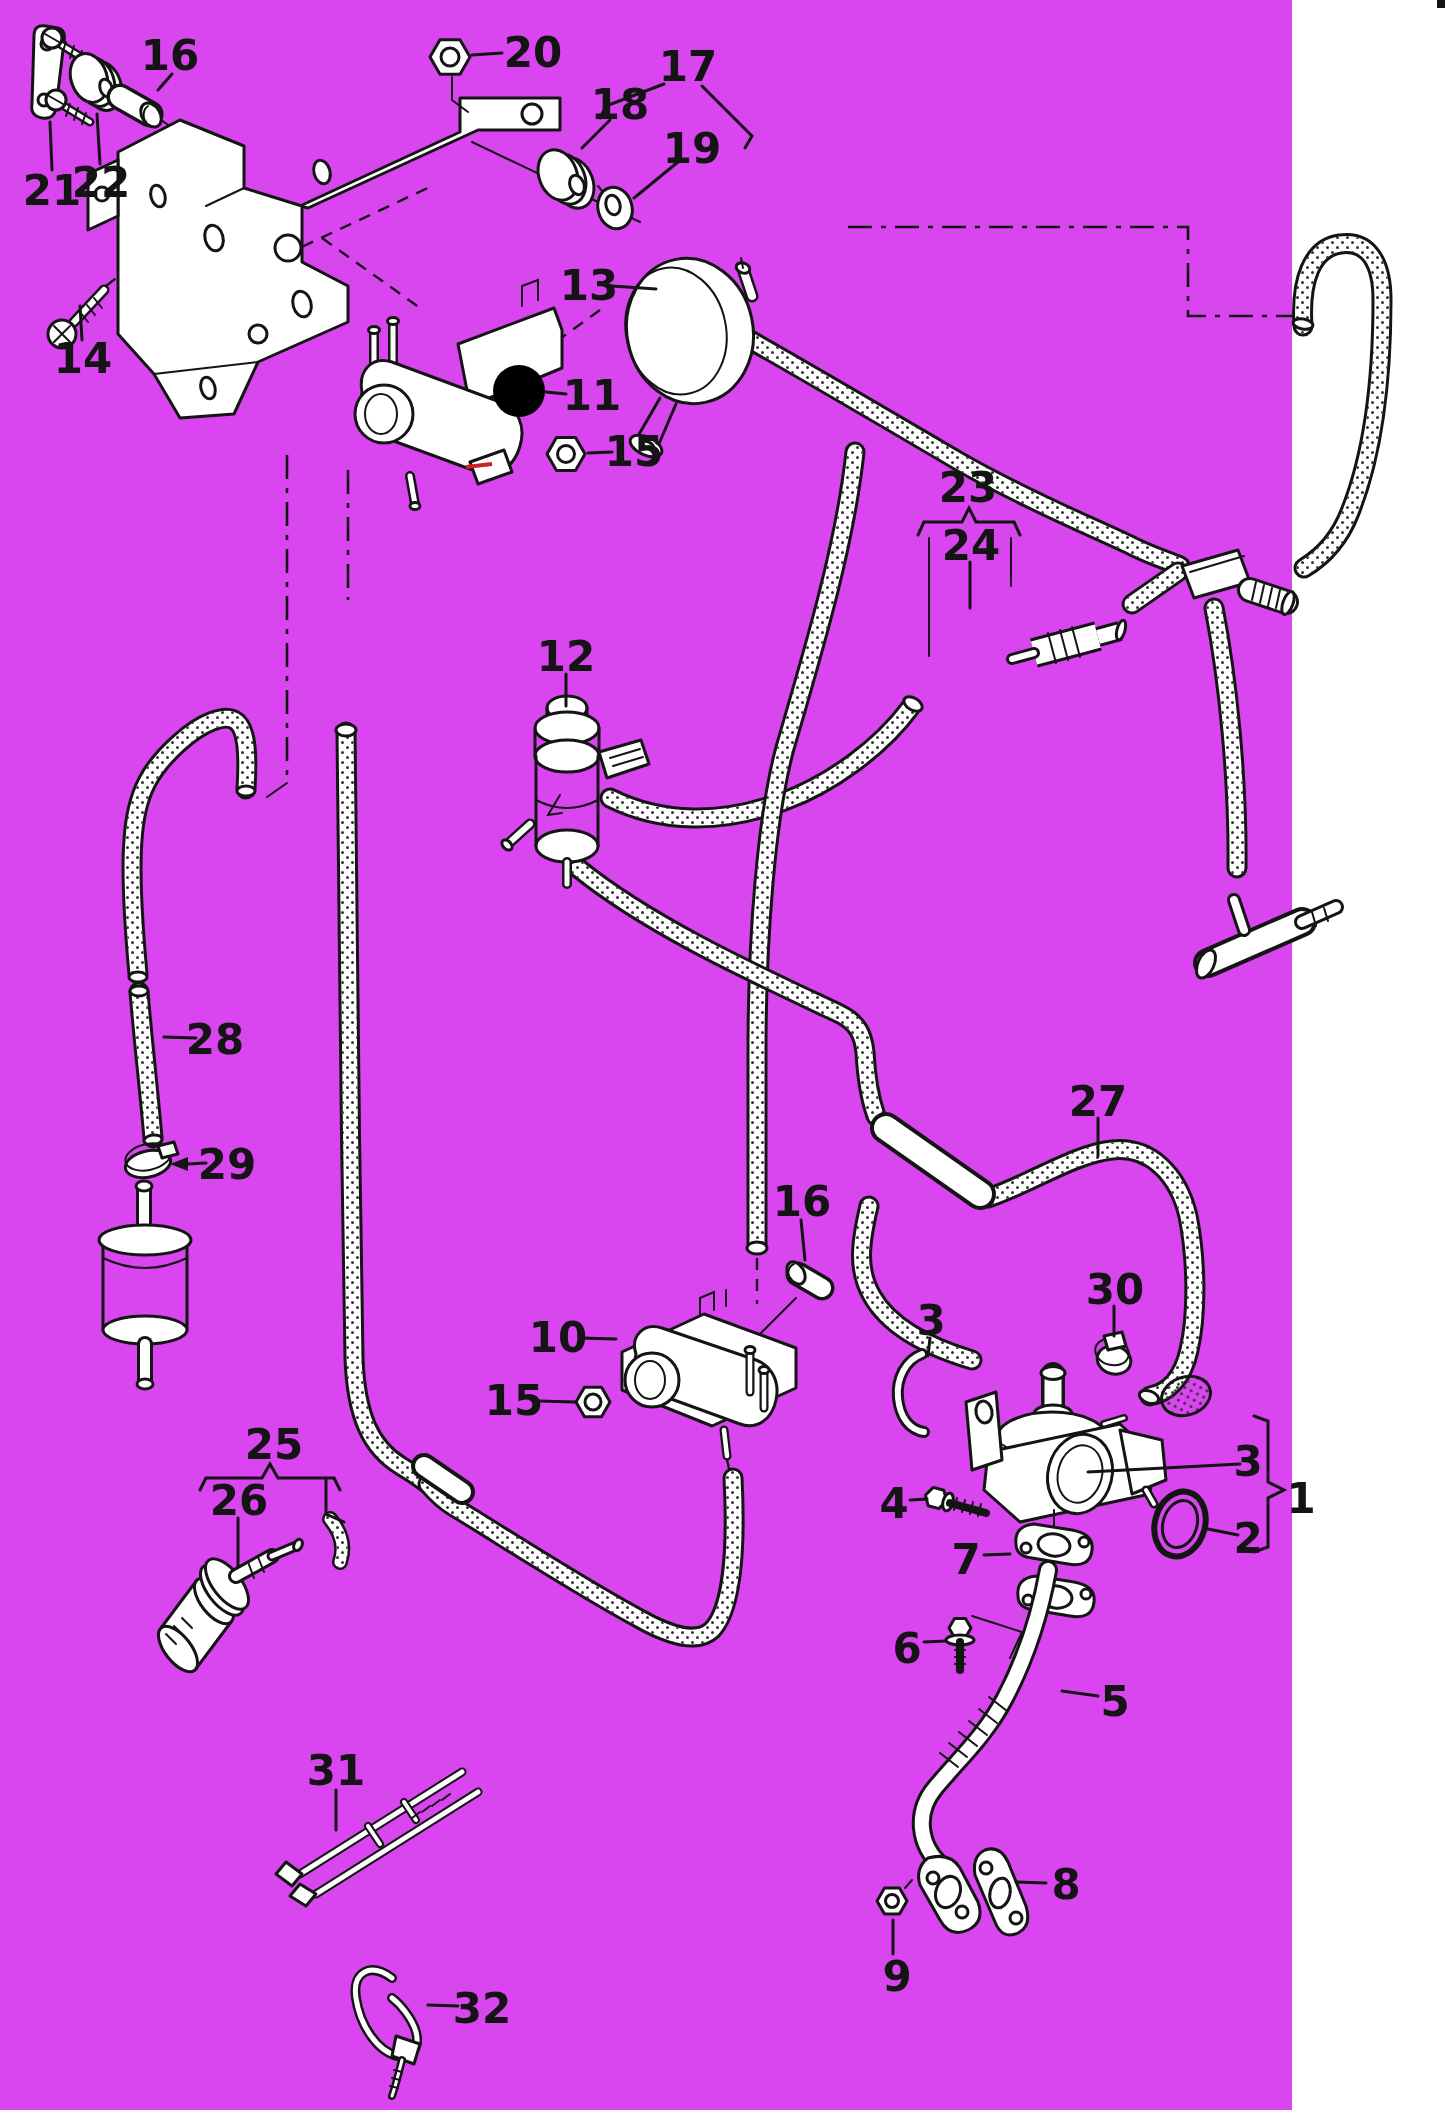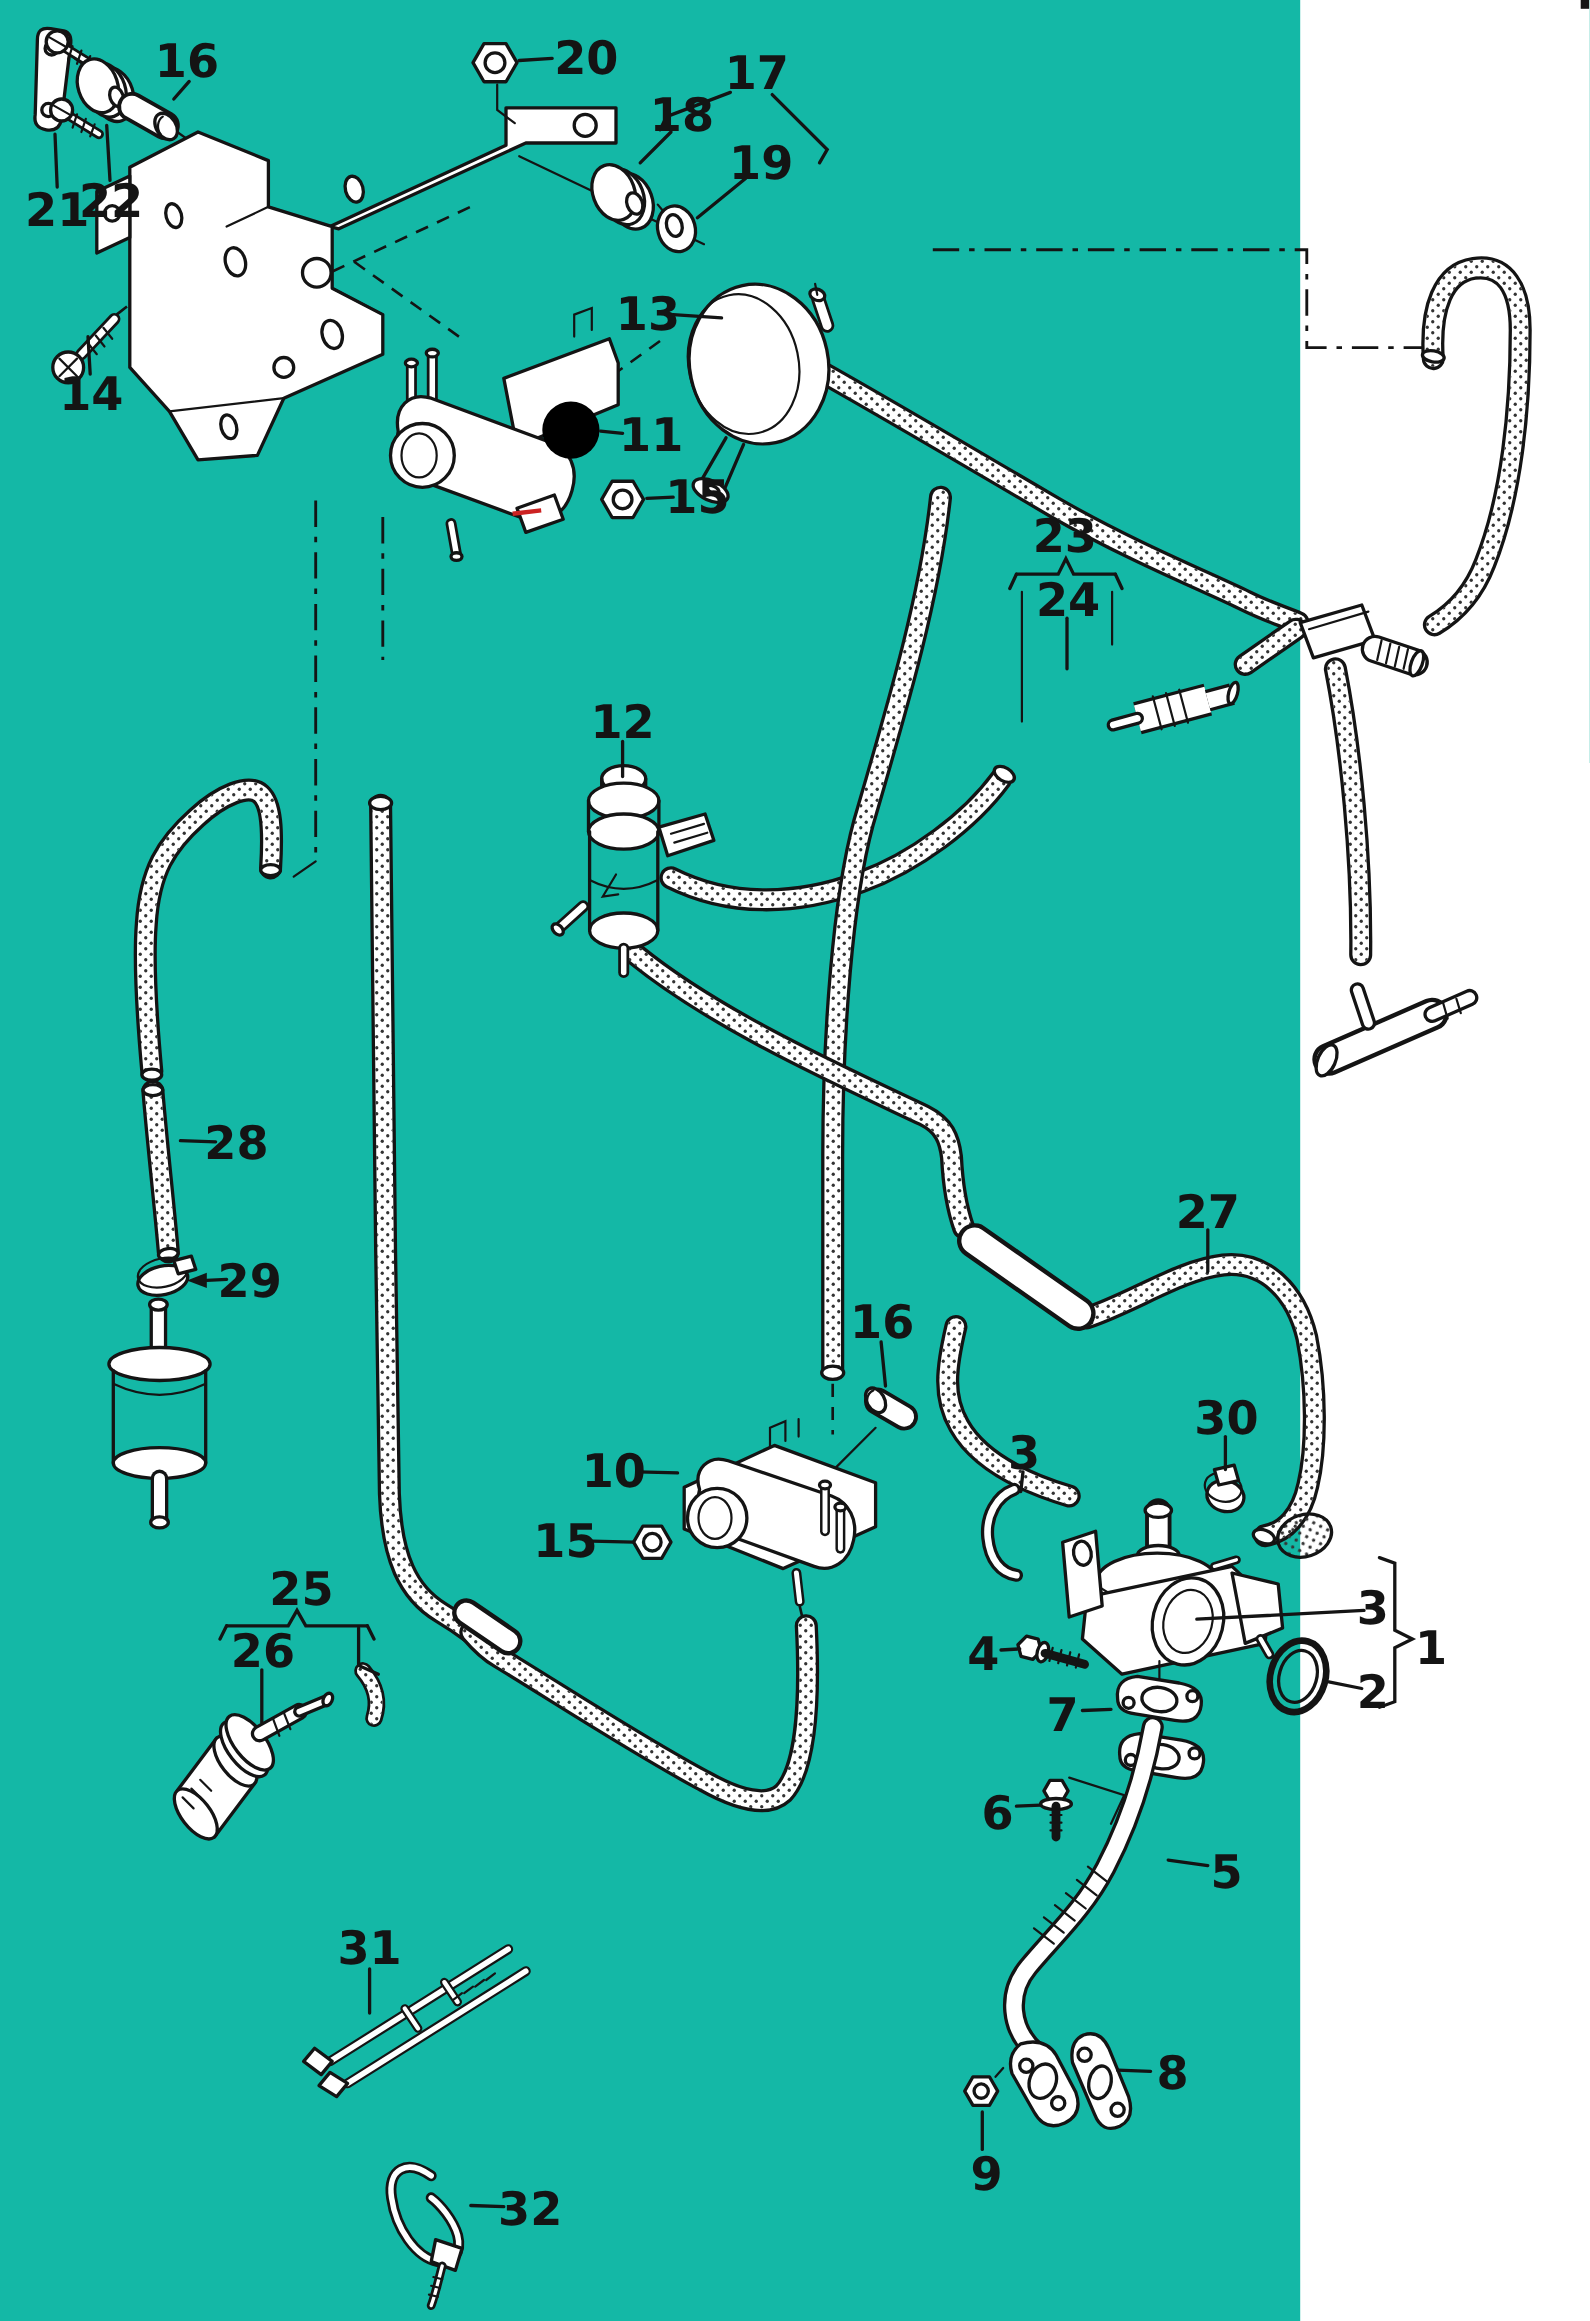--- a/index.html
+++ b/index.html
@@ -1,16 +1,16 @@
 <!DOCTYPE html>
 <html><head>
 <meta charset="utf-8">
 <style>
   html,body{margin:0;padding:0;background:#fff}
-  .canvas{width:1182px;height:2110px;position:relative;background:#14b8a6}
+  .canvas{width:1292px;height:2110px;position:relative;background:#d946ef}
   svg{display:block}
   .ln{stroke:#141414;fill:none;stroke-width:3;stroke-linejoin:round;stroke-linecap:round}
   .fw{fill:#fff;stroke:#141414;stroke-width:3;stroke-linejoin:round}
   .thin{stroke:#141414;stroke-width:2;fill:none;stroke-linecap:round}
   .leader{stroke:#141414;stroke-width:3;fill:none;stroke-linecap:round}
   .dash{stroke:#141414;stroke-width:2.4;fill:none;stroke-dasharray:12 9}
   .dashdot{stroke:#141414;stroke-width:2.6;fill:none;stroke-dasharray:24 9 5 9}
   .hoseO{stroke:#141414;stroke-width:21;fill:none;stroke-linecap:round}
   .hoseI{stroke:#ffffff;stroke-width:15;fill:none;stroke-linecap:round}
   .hoseP{stroke:url(#stip);stroke-width:15;fill:none;stroke-linecap:round}

